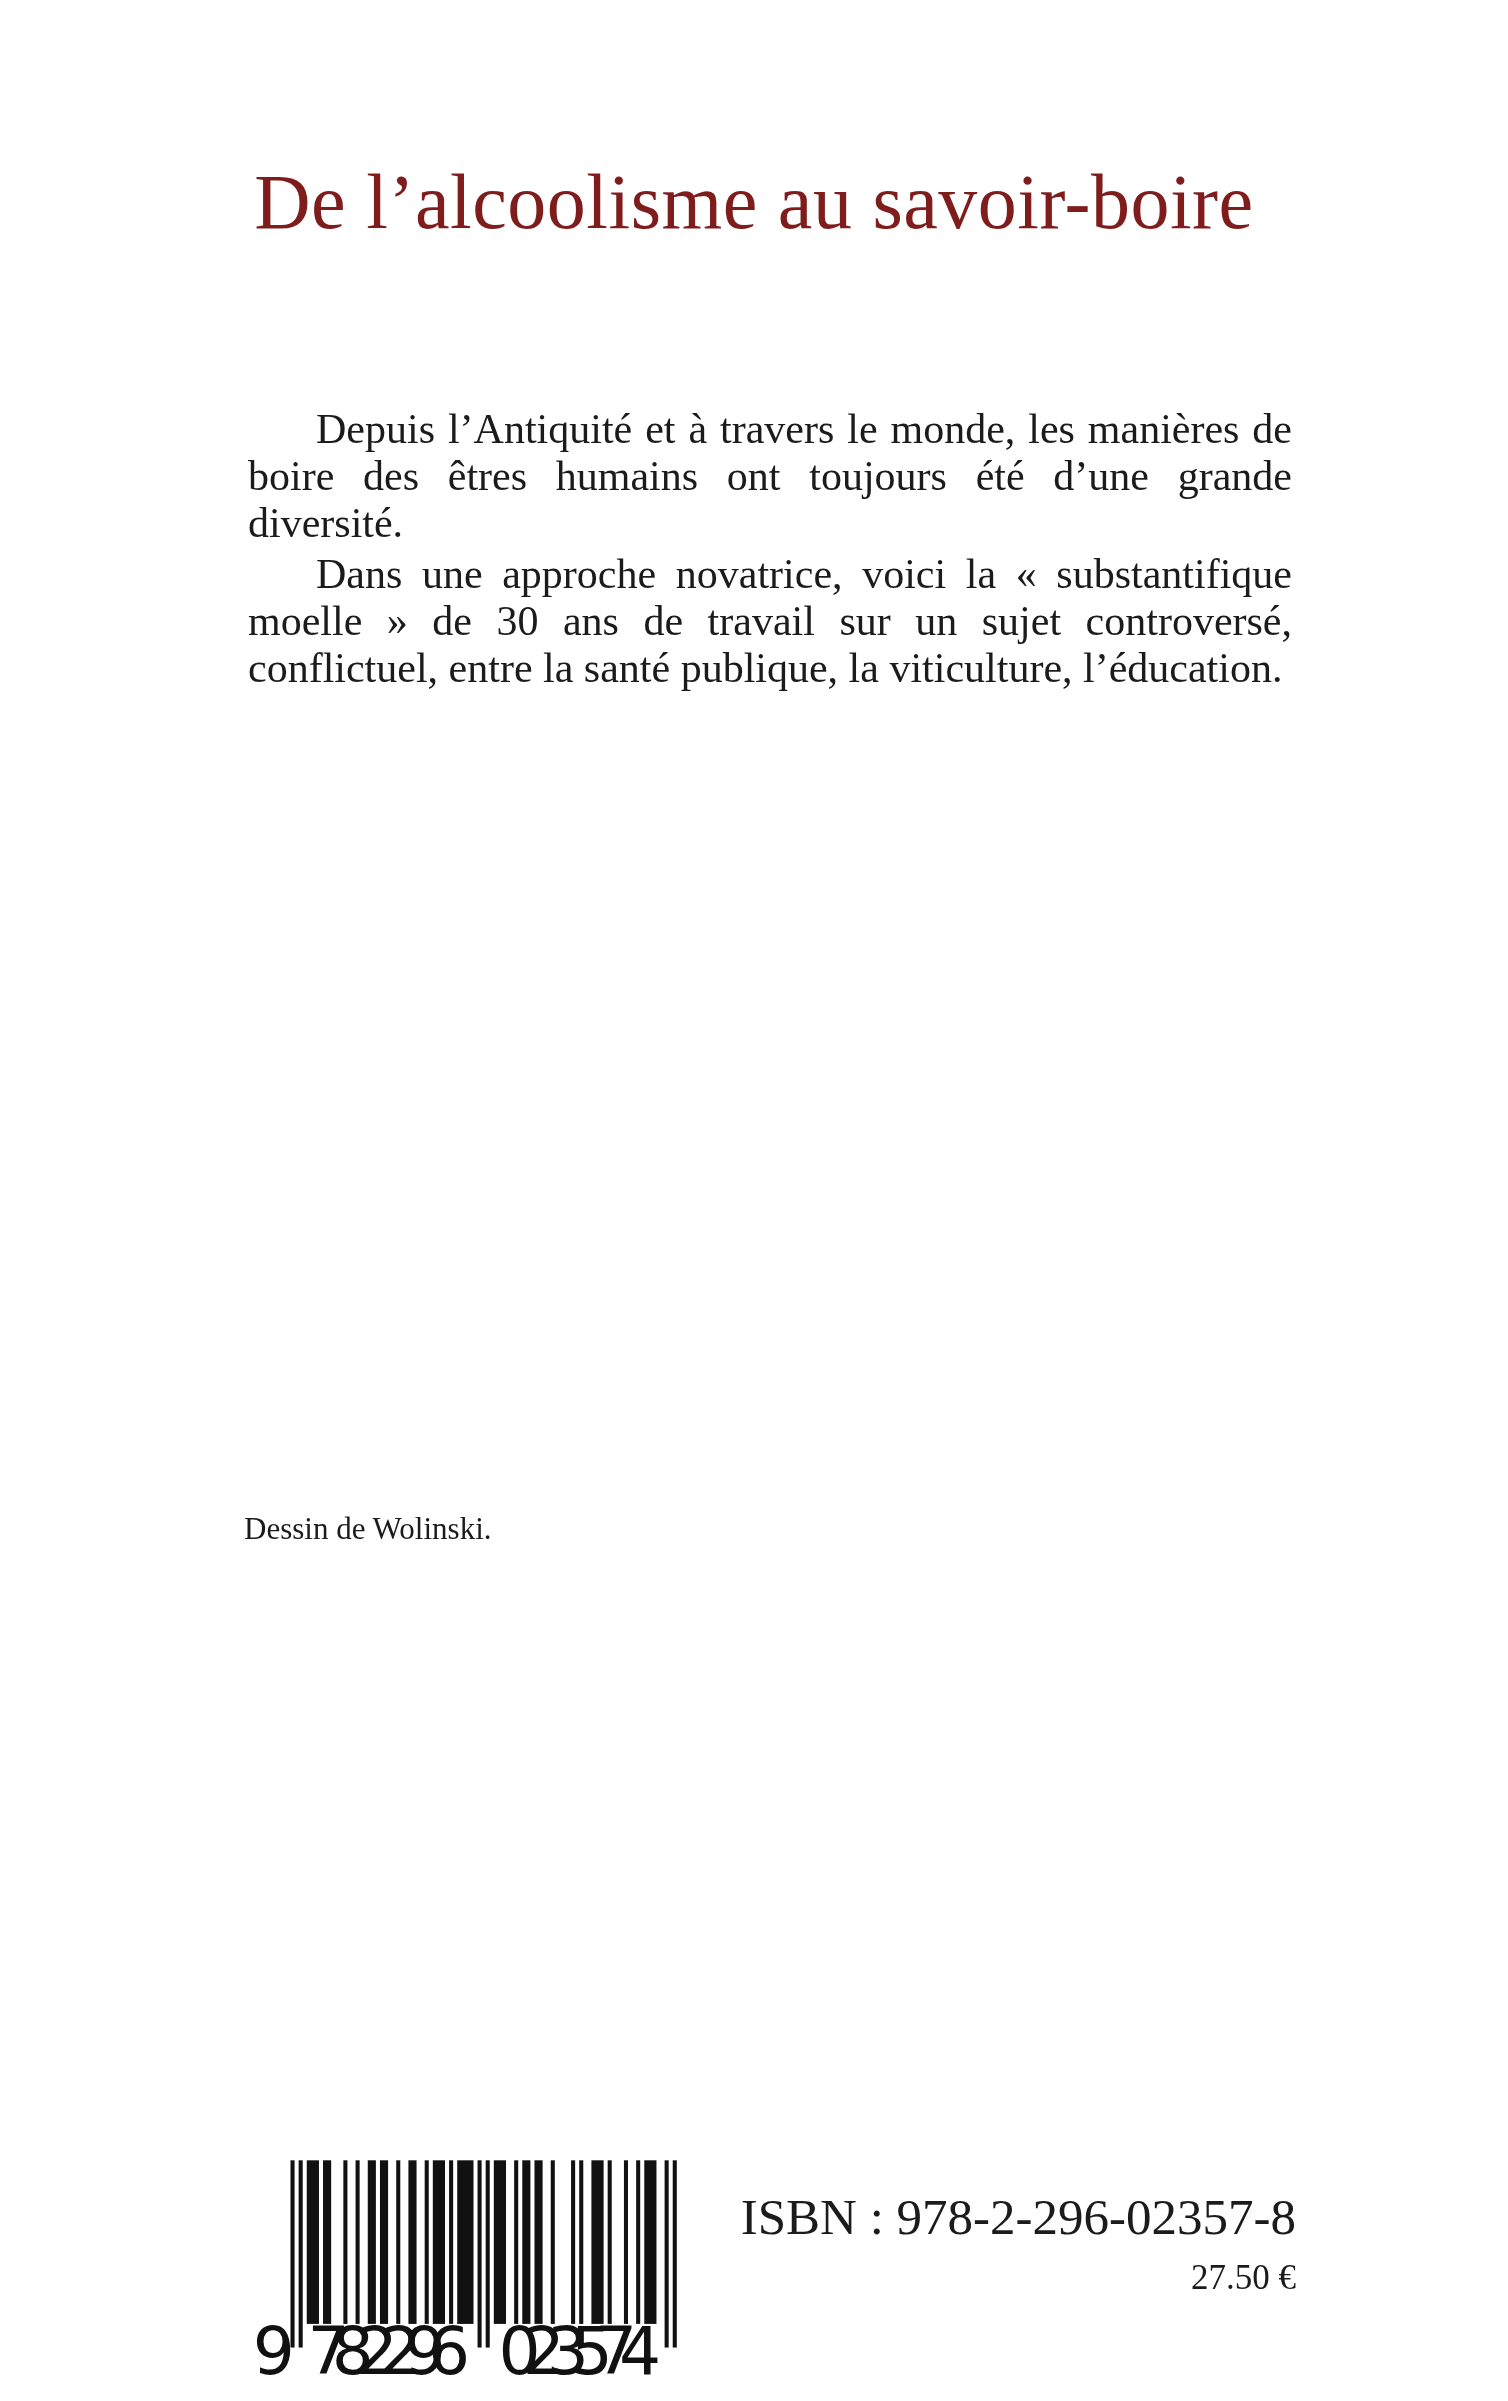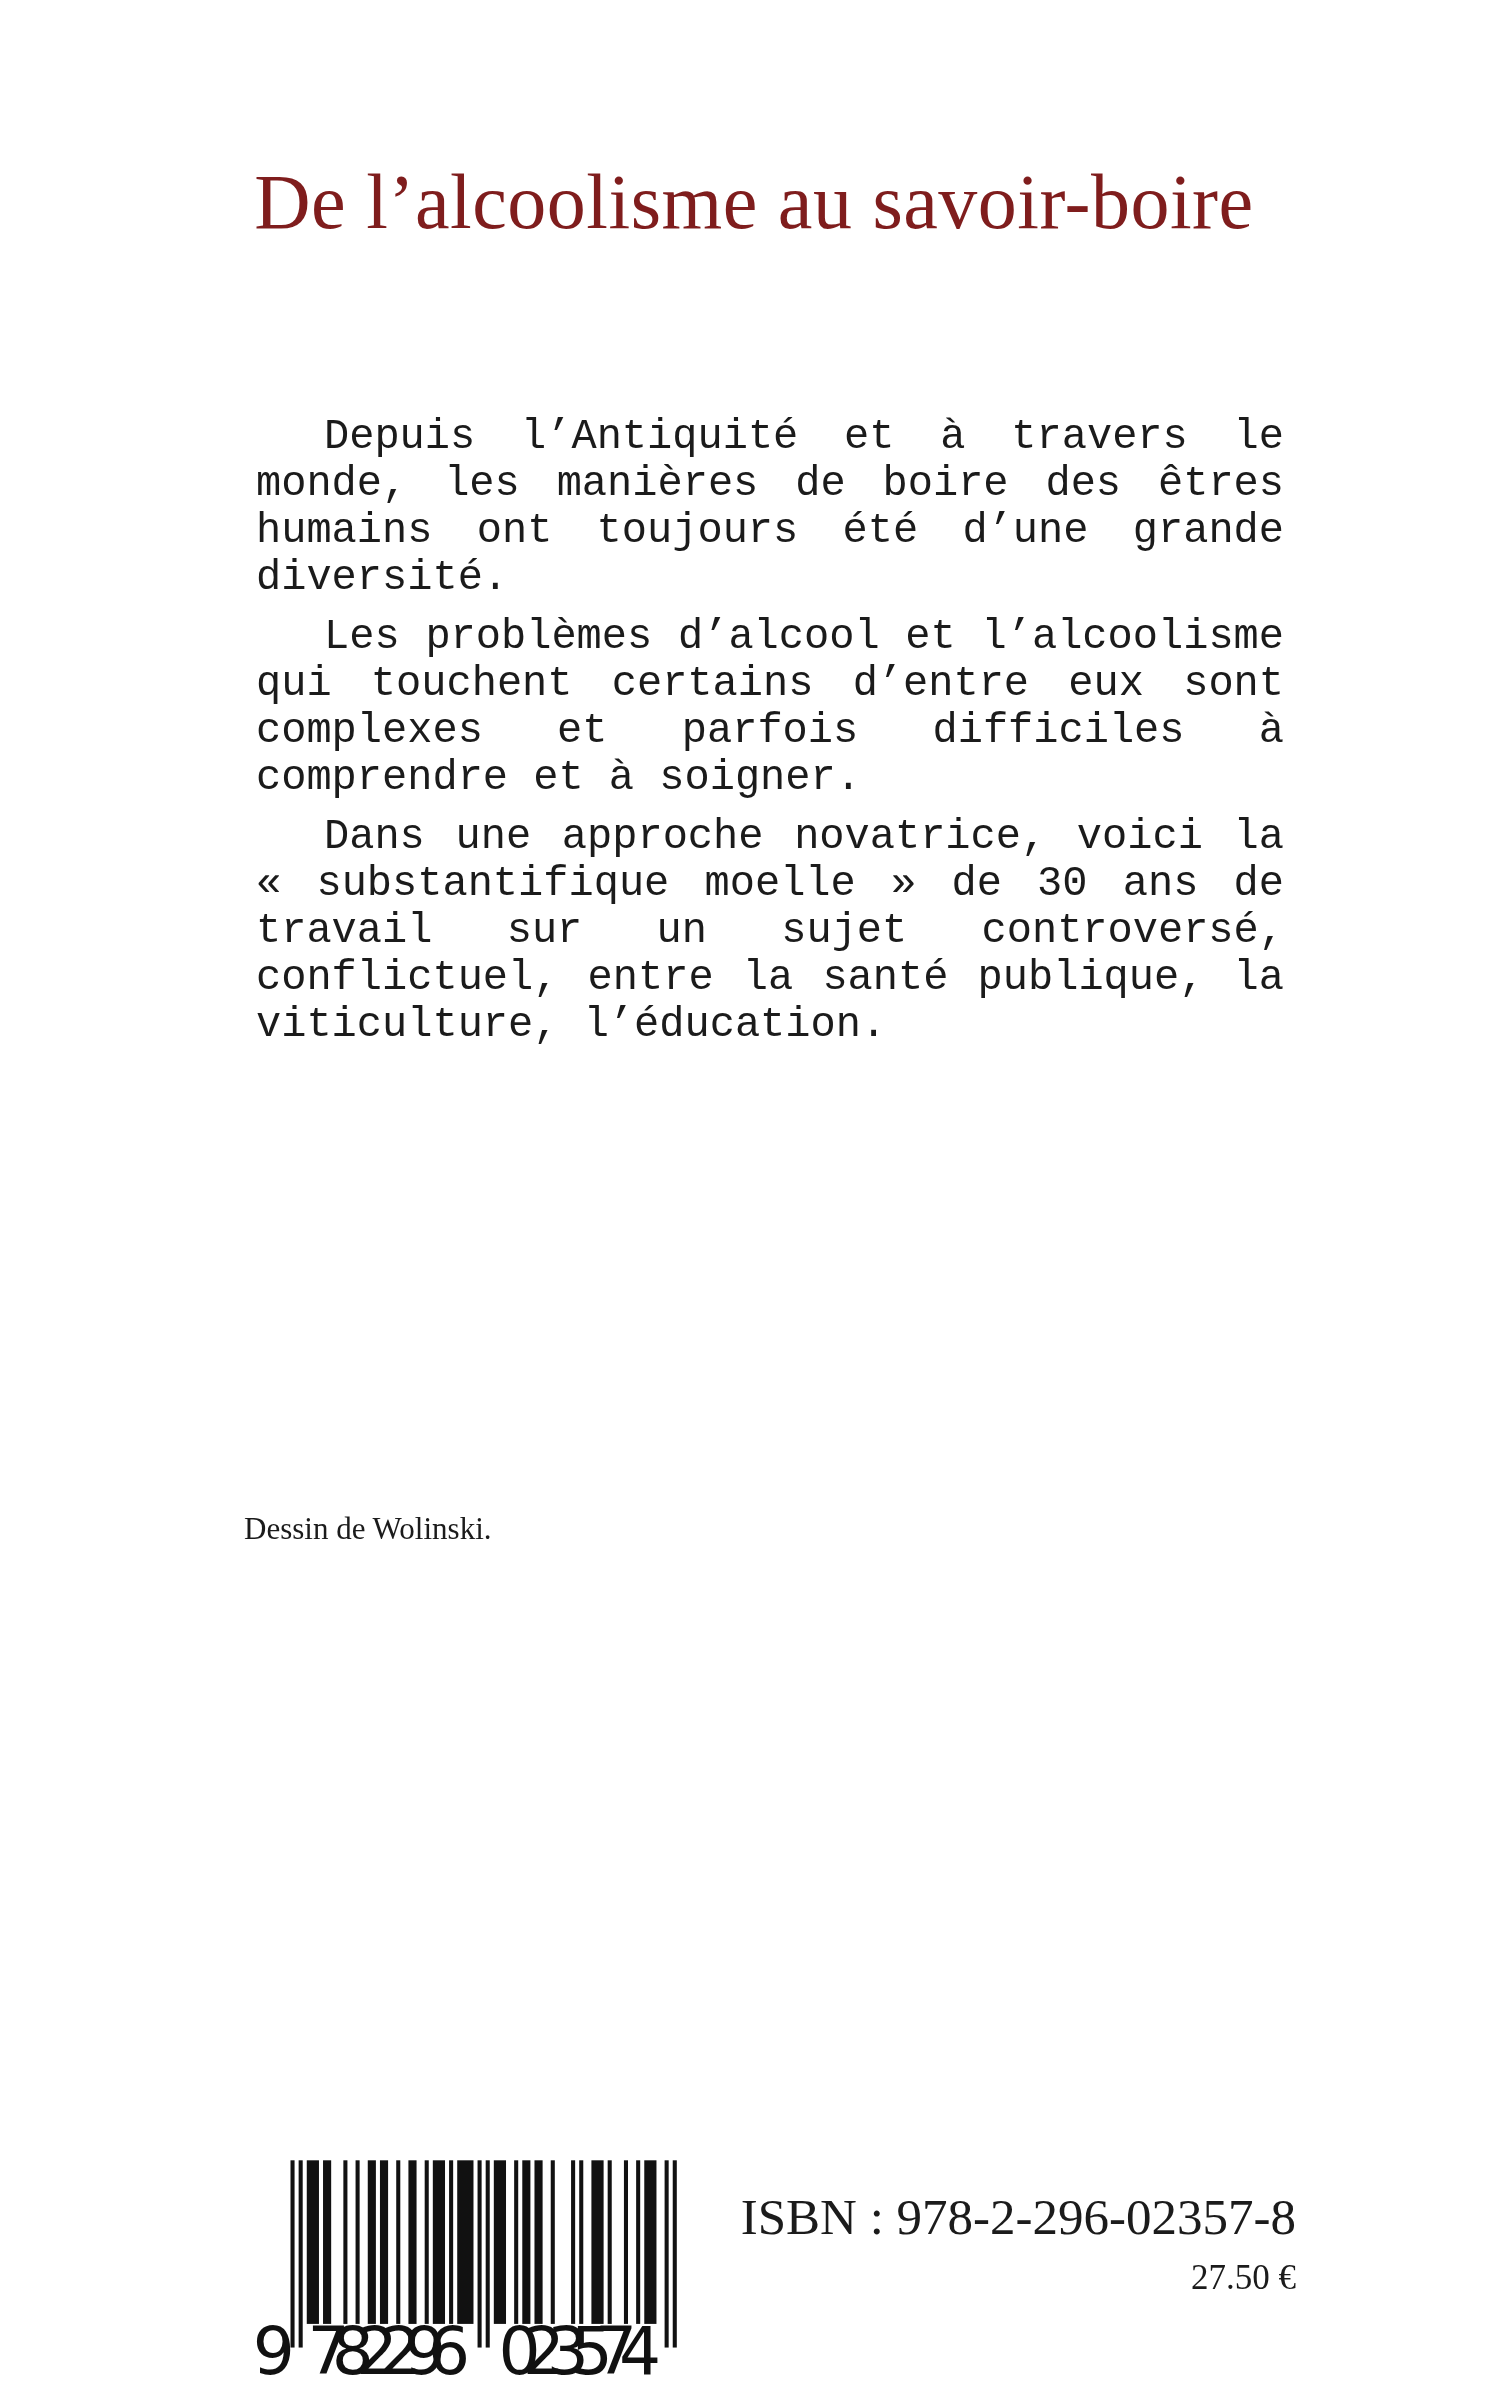--- a/index.html
+++ b/index.html
@@ -17,21 +17,21 @@
     font-size:78px; line-height:1;
     text-align:center; white-space:nowrap;
     letter-spacing:0.5px;
   }
   .body-text {
     position:absolute;
     left:244px; top:402px; width:1052px;
     font-size:42px; line-height:47px;
     text-align:justify;
   }
-  .body-text p { margin:12px; text-indent:68px;font-family:Liberation Mono, monospace; }
+  .body-text p { margin:4px; text-indent:68px; }
   .body-text p.gap-before { margin-top:44px; }
   .bio { margin-top:53px; font-style:italic; }
   .bio .bio-name { font-weight:bold; }
   .credit {
     position:absolute;
     left:244px; top:1505px;
     font-size:31px; line-height:47px;
   }
   .barcode {
     position:absolute;
@@ -57,21 +57,20 @@
     margin-left:40px;
   }
 </style>
 </head>
 <body style="color: rgb(27, 27, 27);">
 
 <div class="title" style="color: #7f1d1d;">De l’alcoolisme au savoir-boire</div>
 
 <div class="body-text">
   <p>Depuis l’Antiquité et à travers le monde, les manières de boire des êtres humains ont toujours été d’une grande diversité.</p>
-  <p>Les problèmes d’alcool et l’alcoolisme qui touchent certains d’entre eux sont complexes et parfois difficiles à comprendre et à soigner.</p>
   <p>Dans une approche novatrice, voici la «&nbsp;substantifique moelle&nbsp;» de 30 ans de travail sur un sujet controversé, conflictuel, entre la santé publique, la viticulture, l’éducation.</p>
 </div>
 
 <div class="credit">Dessin de Wolinski.</div>
 
 <div class="barcode">
   <svg id="barcode-svg" width="435" height="220" viewBox="0 0 460 232">
     <g id="bars">
         <rect x="46.00" y="0" width="4.30" height="198" fill="#111111"></rect>
         <rect x="54.60" y="0" width="4.30" height="198" fill="#111111"></rect>

